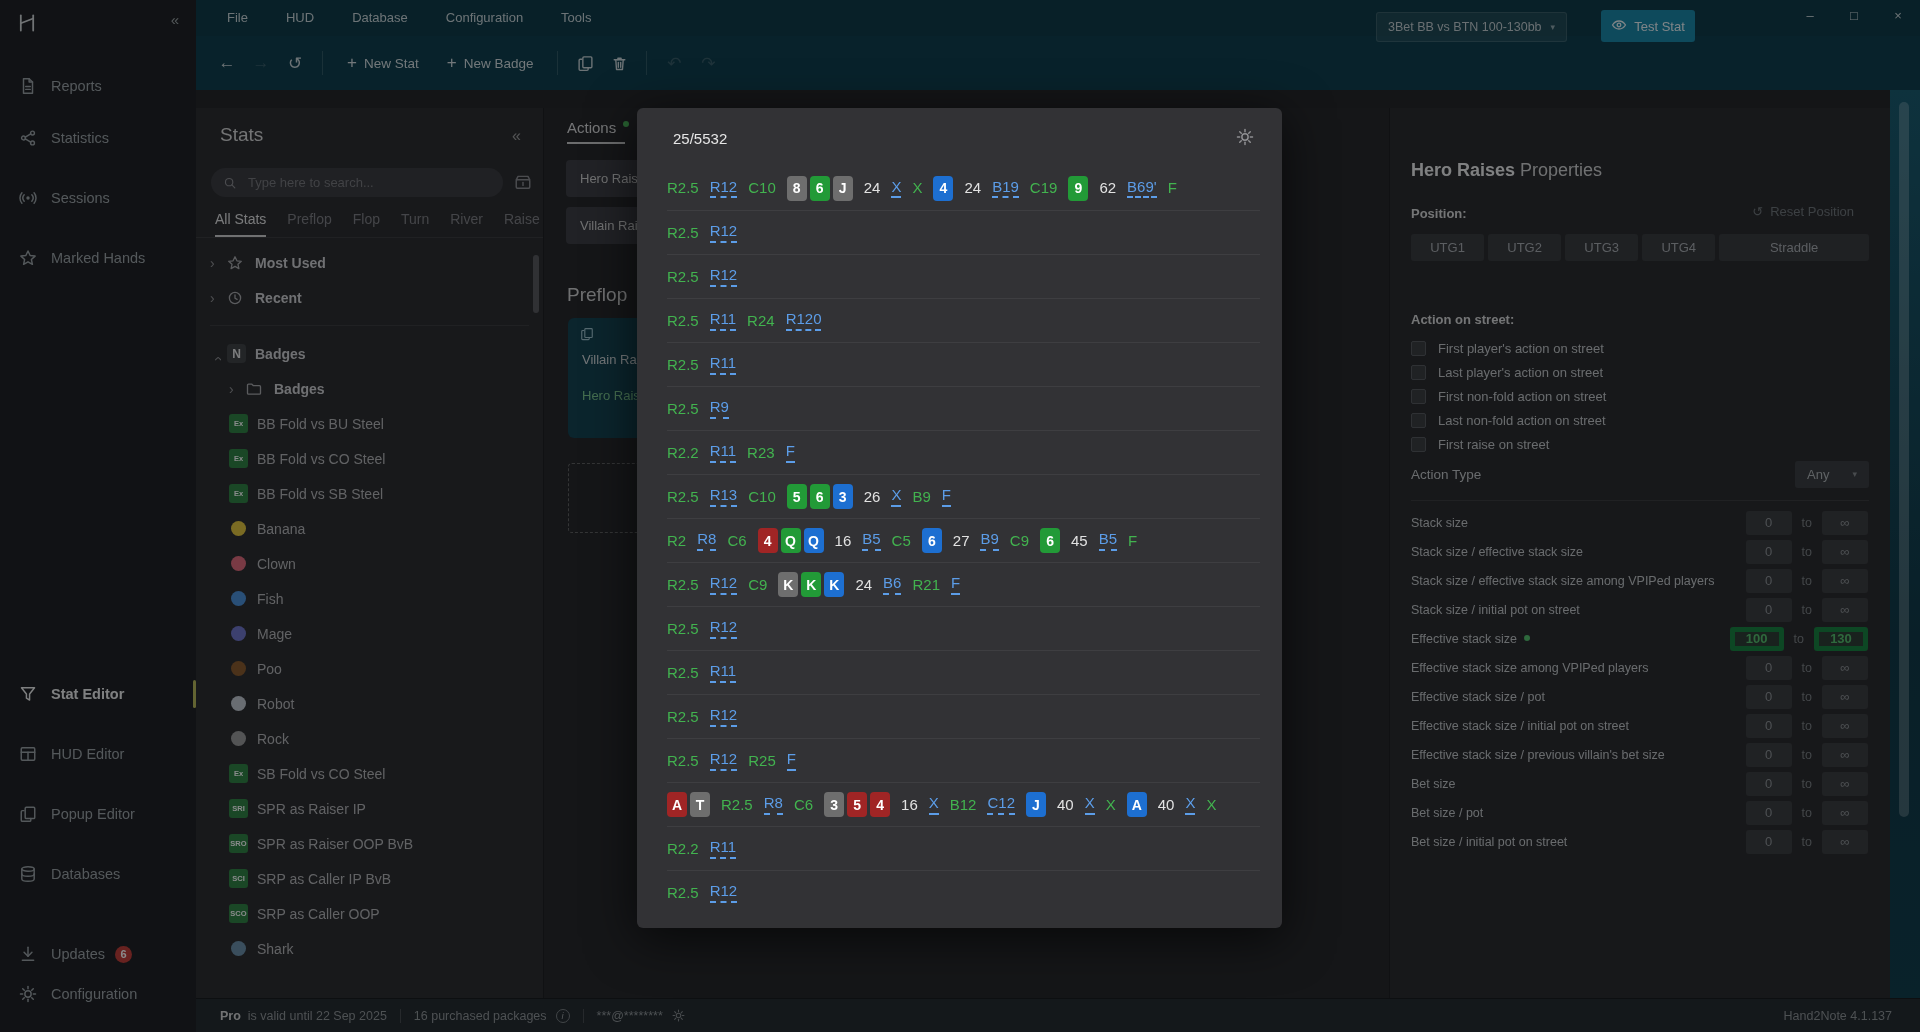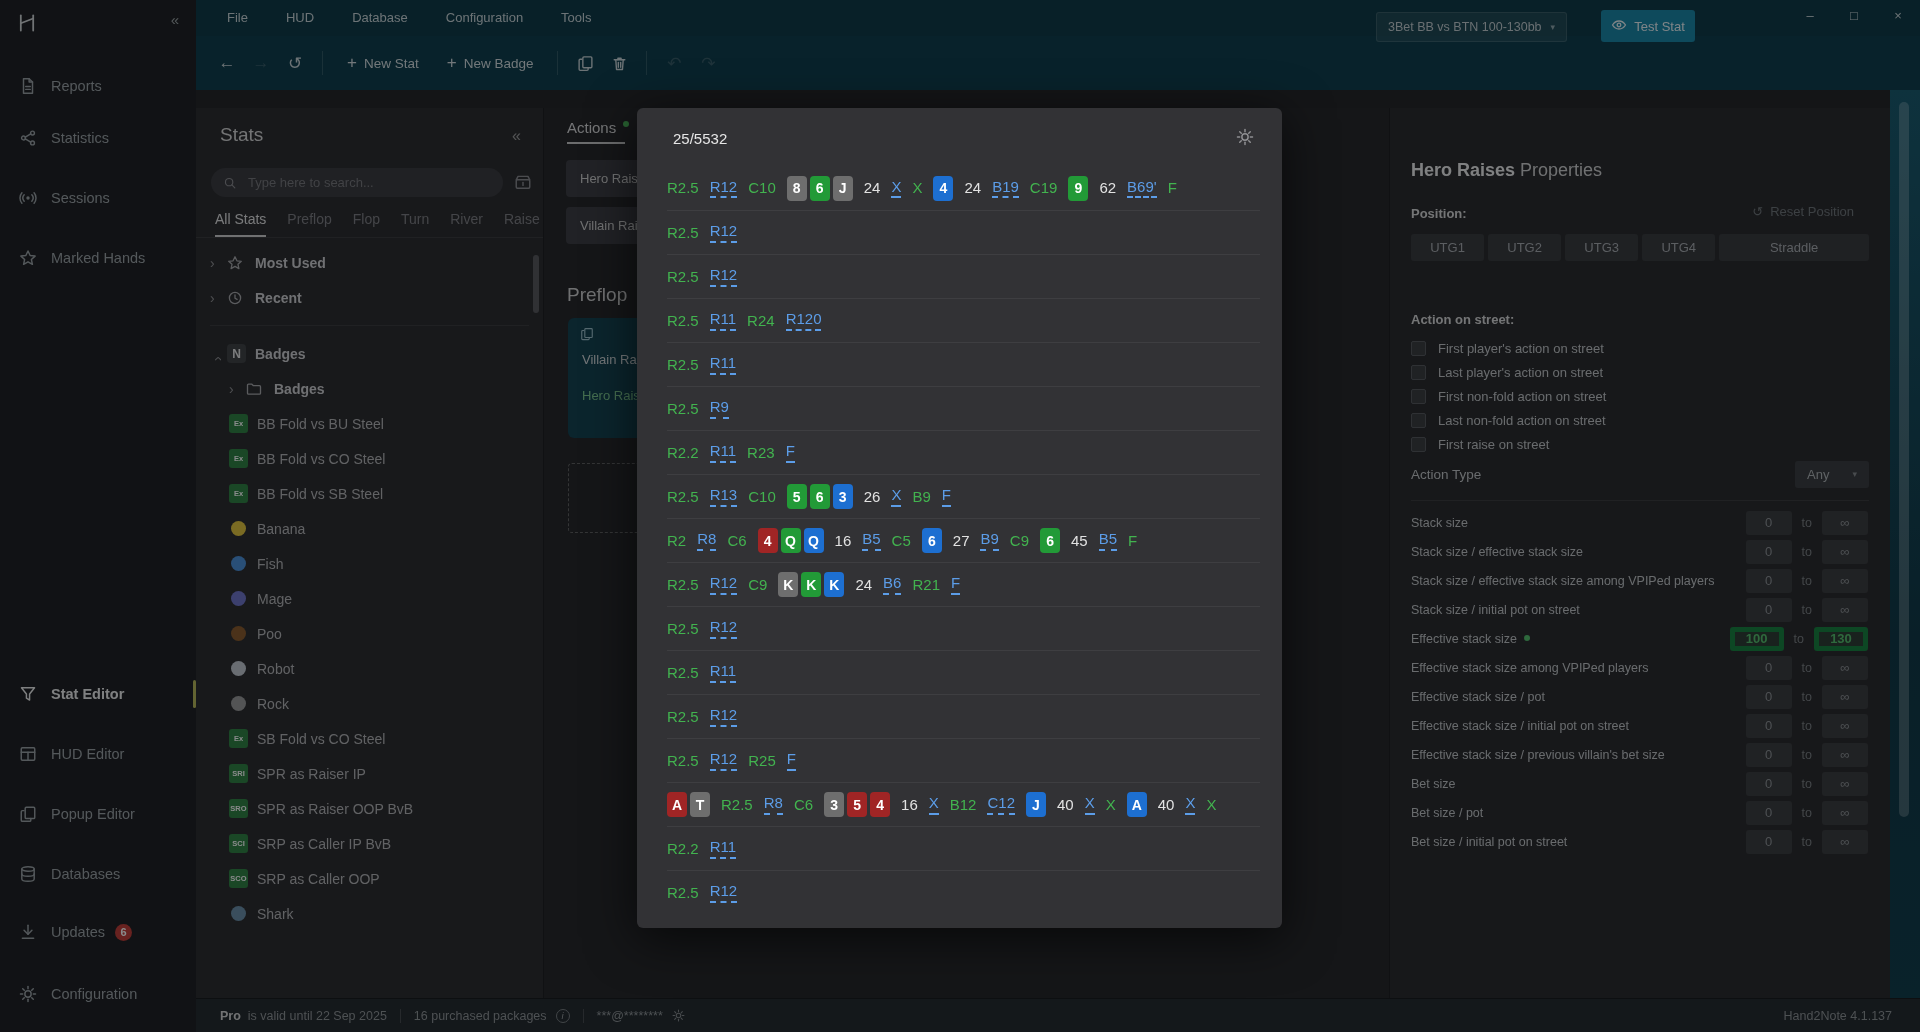--- a/index.html
+++ b/index.html
@@ -302,21 +302,21 @@
       <div class="side-item" style="top: 854px;">
         <span class="side-icon">
           <svg viewBox="0 0 16 16" fill="none" stroke="currentColor" stroke-width="1.3" stroke-linecap="round" stroke-linejoin="round" width="100%" height="100%">
             <ellipse cx="8" cy="3.5" rx="5.5" ry="2"></ellipse>
             <path d="M2.5 3.5v9c0 1.1 2.5 2 5.5 2s5.5-.9 5.5-2v-9"></path>
             <path d="M2.5 8c0 1.1 2.5 2 5.5 2s5.5-.9 5.5-2"></path>
           </svg>
         </span>
         <span>Databases</span>
       </div>
-      <div class="side-item" style="top: 912px;">
+      <div class="side-item" style="top: 934px;">
         <span class="side-icon">
           <svg viewBox="0 0 16 16" fill="none" stroke="currentColor" stroke-width="1.3" stroke-linecap="round" stroke-linejoin="round" width="100%" height="100%">
             <path d="M8 2v8"></path>
             <path d="M4.5 6.5L8 10l3.5-3.5"></path>
             <path d="M3 13.5h10"></path>
           </svg>
         </span>
         <span>Updates</span>
         <span class="side-badge">6</span>
       </div>
@@ -408,20 +408,24 @@
             <span class="bicon">Ex</span>
             <span class="tlabel">BB Fold vs CO Steel</span>
           </div>
           <div class="tree-row leaf">
             <span class="bicon">Ex</span>
             <span class="tlabel">BB Fold vs SB Steel</span>
           </div>
           <div class="tree-row leaf">
             <span class="dot" style="background:#e3c53c"></span>
             <span class="tlabel">Banana</span>
+          </div>
+          <div class="tree-row leaf">
+            <span class="dot" style="background:#e0697a"></span>
+            <span class="tlabel">Clown</span>
           </div>
           <div class="tree-row leaf">
             <span class="dot" style="background:#4a90d9"></span>
             <span class="tlabel">Fish</span>
           </div>
           <div class="tree-row leaf">
             <span class="dot" style="background:#6f74c9"></span>
             <span class="tlabel">Mage</span>
           </div>
           <div class="tree-row leaf">

